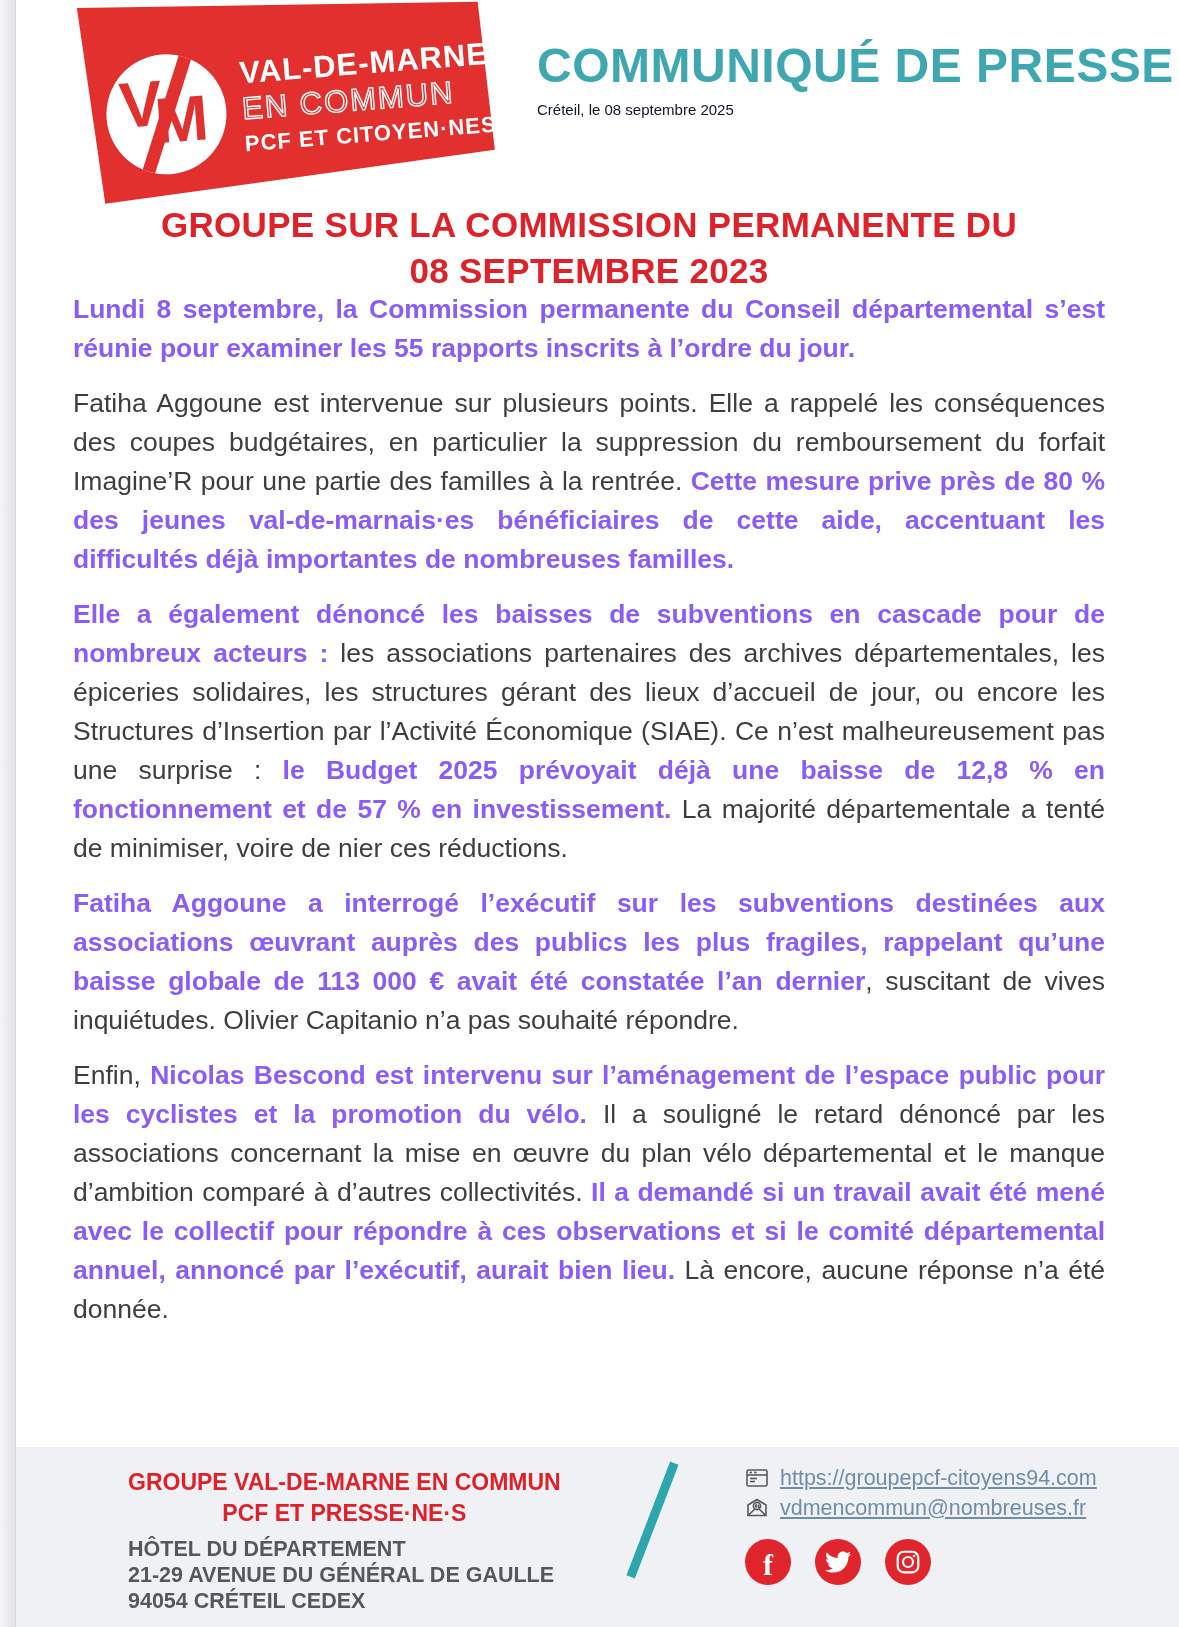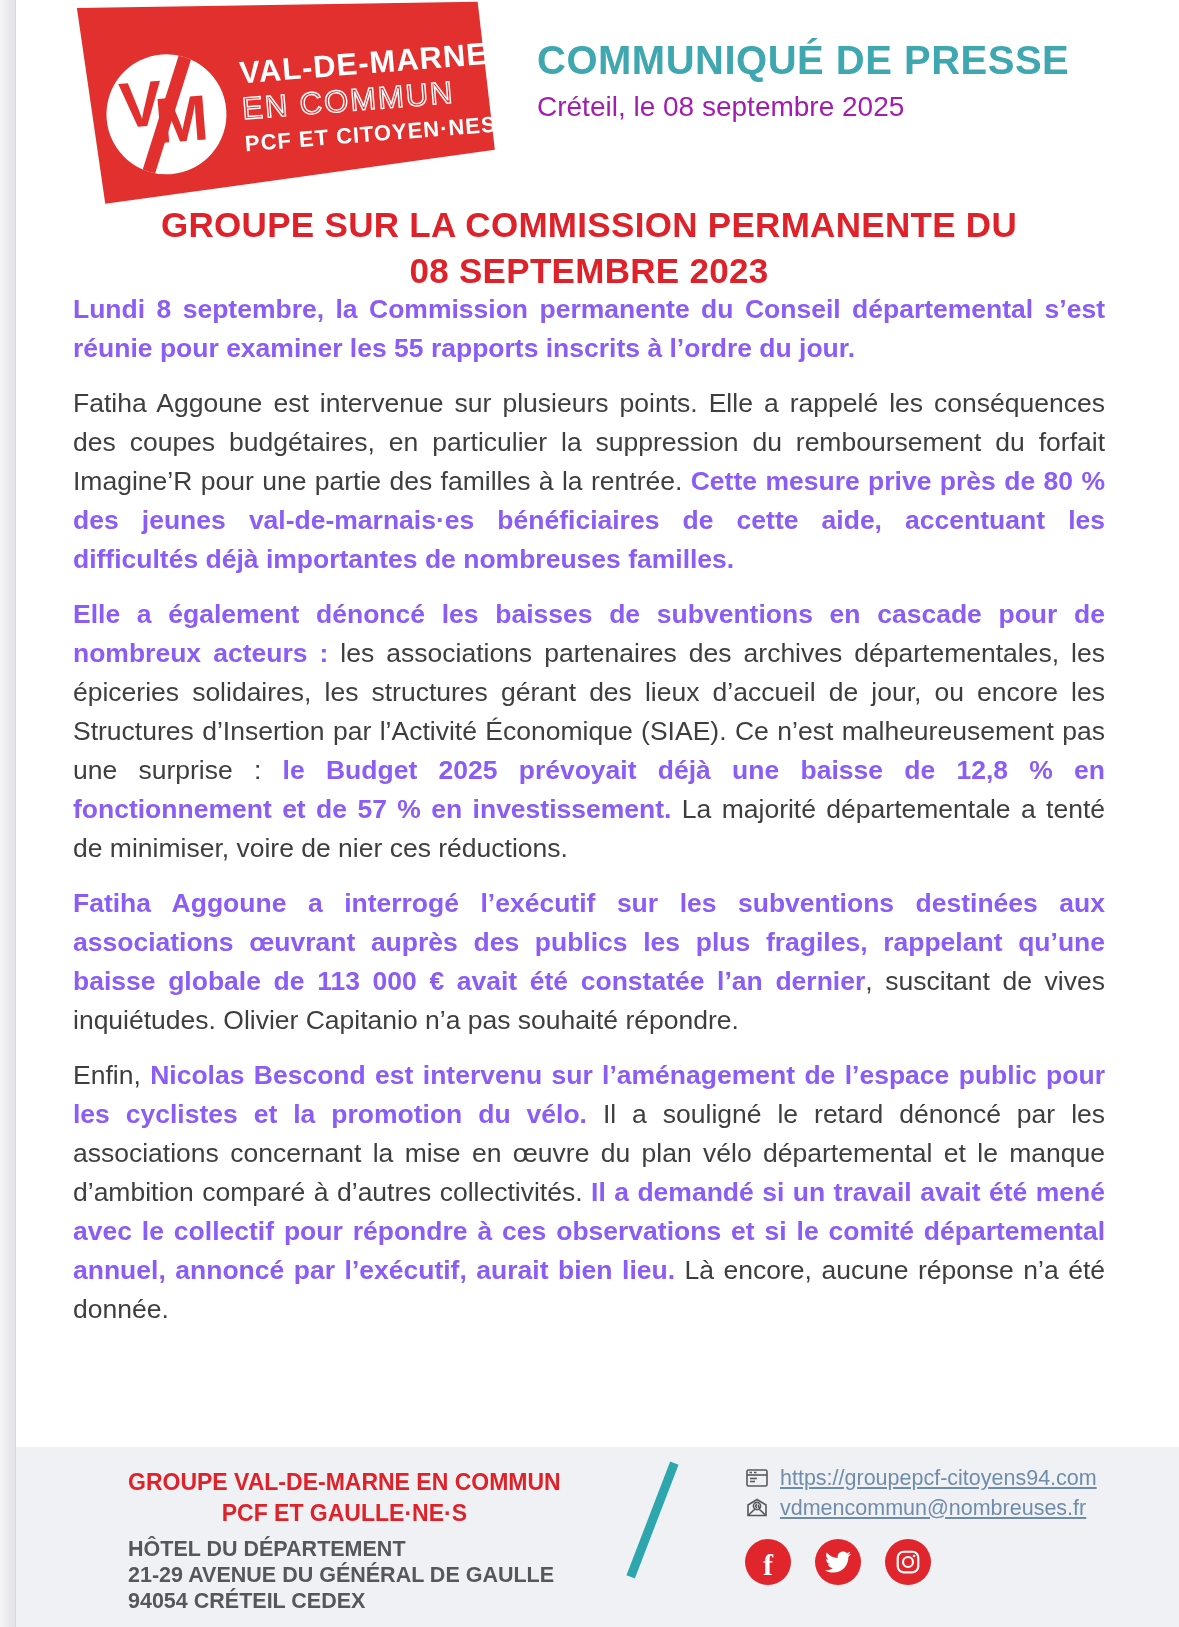--- a/index.html
+++ b/index.html
@@ -41,22 +41,22 @@
     position:absolute; left:53px; top:-10px; width:13px; height:145px;
     background:#e2302e; transform:rotate(22deg);
   }
   .logo-text { margin-left:16px; color:#fff; }
   .logo-t1 { font-size:31px; font-weight:bold; letter-spacing:1px; line-height:36px; }
   .logo-t2 { font-size:31px; font-weight:normal; letter-spacing:2px; line-height:36px;
              color:transparent; -webkit-text-stroke:1.4px #ffffff; }
   .logo-t3 { font-size:22px; font-weight:bold; letter-spacing:1px; line-height:30px; margin-top:2px; }
   
   .header-right { position:absolute; left:537px; top:38px; }
-  .doc-type { font-size:40px; font-weight:bold; color:#3fa7af; letter-spacing:0.5px; }
-  .dateline { font-size:28px; color:#a21caf; margin-top:8px; }
+  .doc-type { font-size:48px; font-weight:bold; color:#3fa7af; letter-spacing:0.5px; }
+  .dateline { font-size:15px; color:#0f172a; margin-top:8px; }
   
   .title {
     position:absolute; left:73px; width:1032px; top:202px;
     text-align:center; color:#df2129; font-weight:bold;
     font-size:35px; line-height:46px; letter-spacing:0.3px;
   }
   
   .body-block { position:absolute; left:73px; top:290px; width:1032px; }
   .para {
     font-size:26.5px; line-height:39px; text-align:justify;
@@ -124,21 +124,21 @@
     <p class="para"><span class="b">Lundi 8 septembre, la Commission permanente du Conseil départemental s’est réunie pour examiner les 55 rapports inscrits à l’ordre du jour.</span></p>
     <p class="para"><span>Fatiha Aggoune est intervenue sur plusieurs points. Elle a rappelé les conséquences des coupes budgétaires, en particulier la suppression du remboursement du forfait Imagine’R pour une partie des familles à la rentrée. </span><span class="b">Cette mesure prive près de 80 % des jeunes val-de-marnais·es bénéficiaires de cette aide, accentuant les difficultés déjà importantes de nombreuses familles.</span></p>
     <p class="para"><span class="b">Elle a également dénoncé les baisses de subventions en cascade pour de nombreux acteurs : </span><span>les associations partenaires des archives départementales, les épiceries solidaires, les structures gérant des lieux d’accueil de jour, ou encore les Structures d’Insertion par l’Activité Économique (SIAE). Ce n’est malheureusement pas une surprise : </span><span class="b">le Budget 2025 prévoyait déjà une baisse de 12,8 % en fonctionnement et de 57 % en investissement.</span><span> La majorité départementale a tenté de minimiser, voire de nier ces réductions.</span></p>
     <p class="para"><span class="b">Fatiha Aggoune a interrogé l’exécutif sur les subventions destinées aux associations œuvrant auprès des publics les plus fragiles, rappelant qu’une baisse globale de 113 000 € avait été constatée l’an dernier</span><span>, suscitant de vives inquiétudes. Olivier Capitanio n’a pas souhaité répondre.</span></p>
     <p class="para"><span>Enfin, </span><span class="b">Nicolas Bescond est intervenu sur l’aménagement de l’espace public pour les cyclistes et la promotion du vélo.</span><span> Il a souligné le retard dénoncé par les associations concernant la mise en œuvre du plan vélo départemental et le manque d’ambition comparé à d’autres collectivités. </span><span class="b">Il a demandé si un travail avait été mené avec le collectif pour répondre à ces observations et si le comité départemental annuel, annoncé par l’exécutif, aurait bien lieu.</span><span> Là encore, aucune réponse n’a été donnée.</span></p>
   </div>
 
 <div class="footer">
   <div class="f-left">
     <div class="f-org">GROUPE VAL-DE-MARNE EN COMMUN</div>
-    <div class="f-org">PCF ET GAULLE·NE·S</div>
+    <div class="f-org">PCF ET PRESSE·NE·S</div>
     <div class="f-addr">
       <div>HÔTEL DU DÉPARTEMENT</div>
       <div>21-29 AVENUE DU GÉNÉRAL DE GAULLE</div>
       <div>94054 CRÉTEIL CEDEX</div>
     </div>
   </div>
 
   <div class="f-slash"></div>
 
   <div class="f-right">

